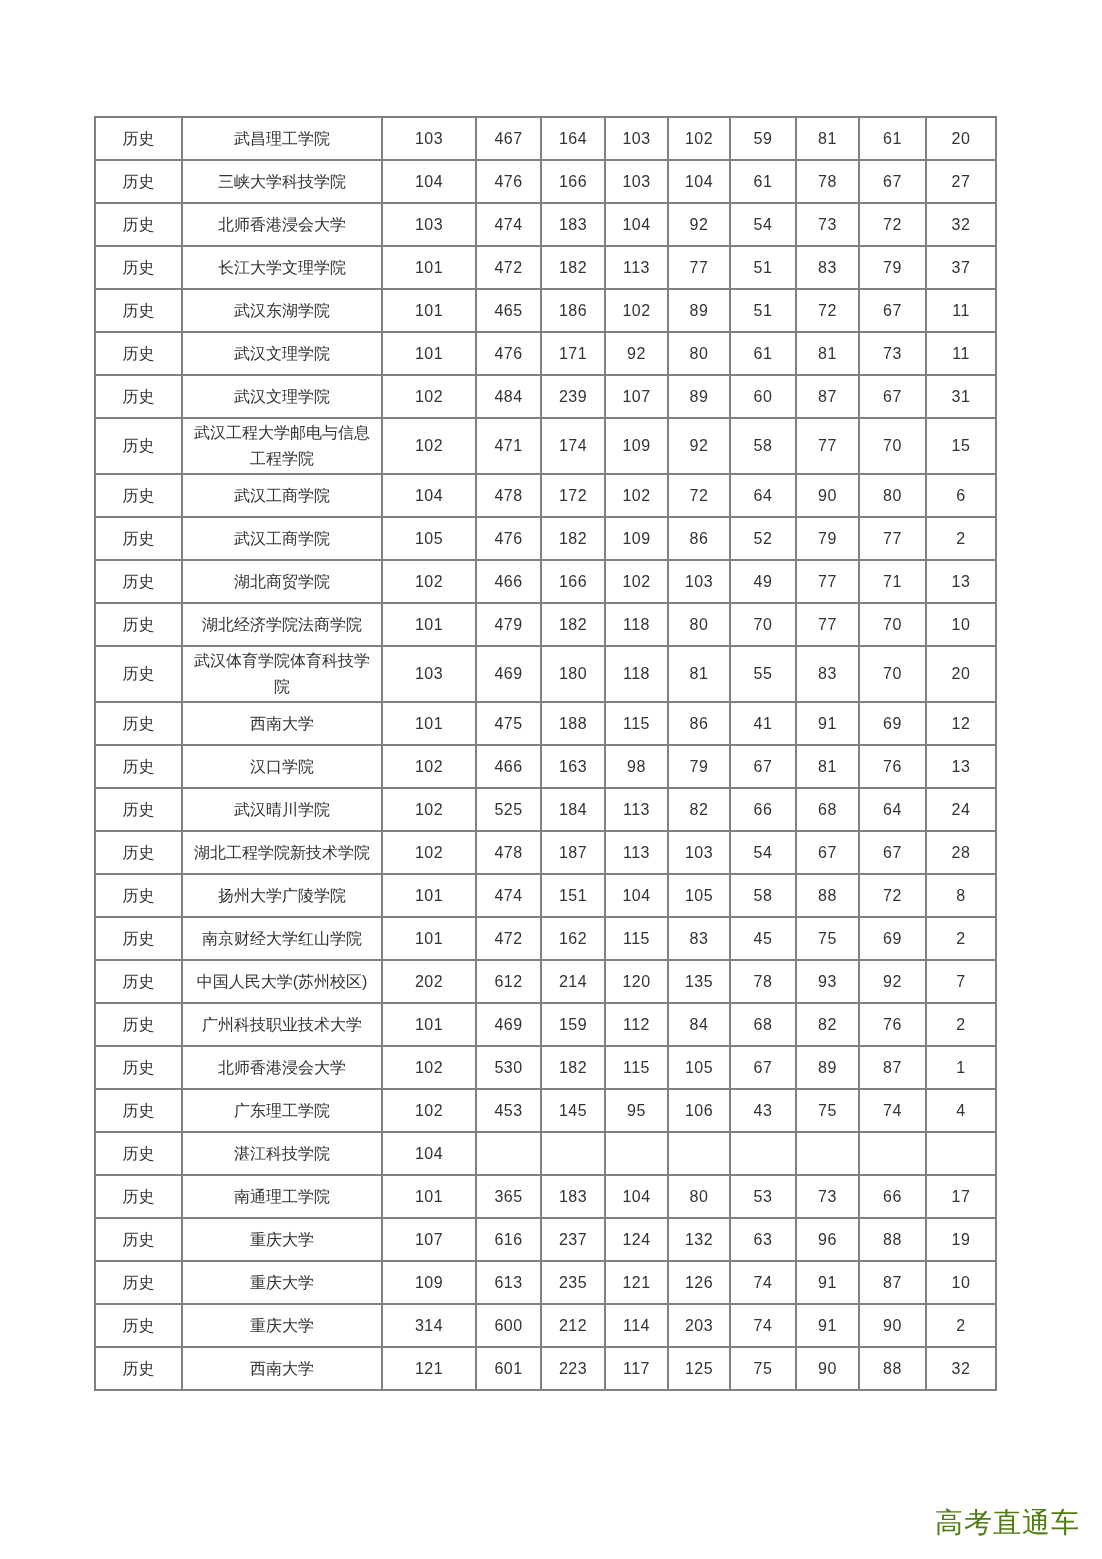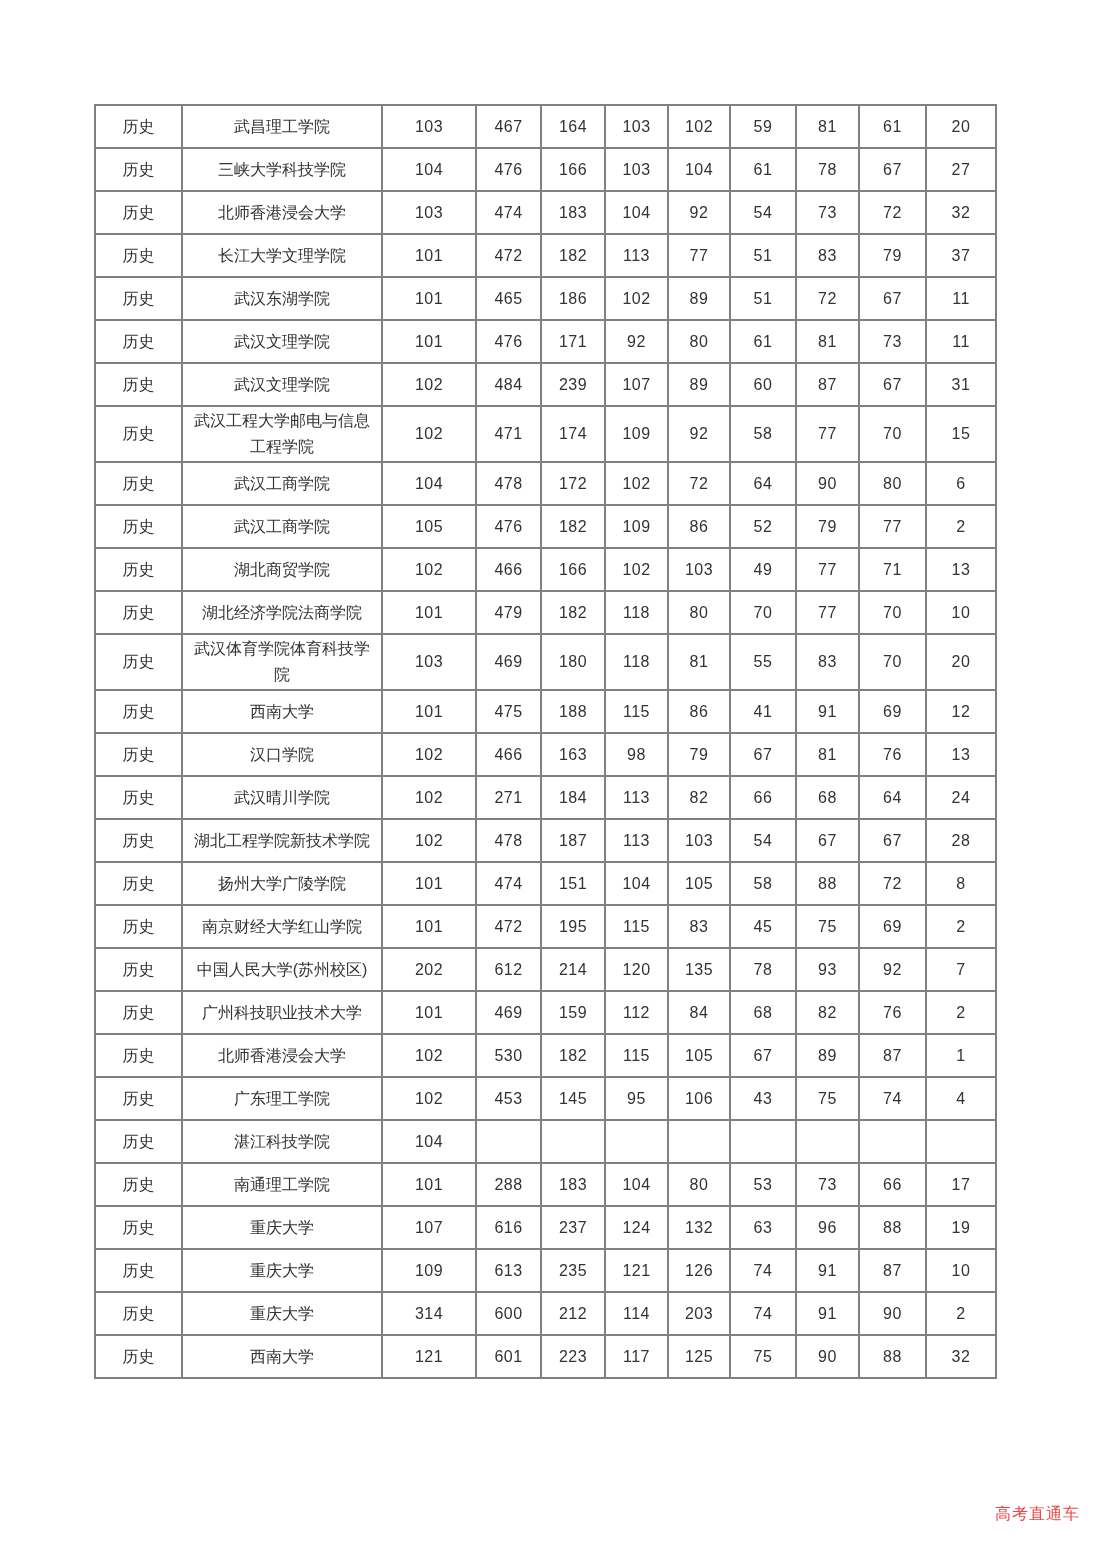--- a/index.html
+++ b/index.html
@@ -15,21 +15,21 @@
     overflow: hidden;
   }
   .page {
     position: absolute;
     inset: 0;
     background: #ffffff;
   }
   table.scores {
     position: absolute;
     left: 94px;
-    top: 104px;
+    top: 116px;
     border-collapse: collapse;
     table-layout: fixed;
     width: 894px;
   }
   table.scores td {
     border: 2px solid #808080;
     text-align: center;
     vertical-align: middle;
     font-size: 16px;
     color: #333333;
@@ -39,22 +39,22 @@
     box-sizing: border-box;
     word-break: break-all;
   }
   td.col-subject { font-size: 16px; }
   td.col-school  { }
   td.col-num     { letter-spacing: 0.5px; }
   .watermark {
     position: absolute;
     top: 1504px;
     right: 22px;
-    font-size: 16px;
-    color: #ef4444;
+    font-size: 28px;
+    color: #4d7c0f;
     letter-spacing: 1px;
   }
 </style>
 </head>
 <body>
 
 <div class="page">
 
   <table class="scores">
     <colgroup>
@@ -263,21 +263,21 @@
           <td class="col-num">79</td>
           <td class="col-num">67</td>
           <td class="col-num">81</td>
           <td class="col-num">76</td>
           <td class="col-num">13</td>
         </tr>
         <tr>
           <td class="col-subject">历史</td>
           <td class="col-school">武汉晴川学院</td>
           <td class="col-num">102</td>
-          <td class="col-num">271</td>
+          <td class="col-num">525</td>
           <td class="col-num">184</td>
           <td class="col-num">113</td>
           <td class="col-num">82</td>
           <td class="col-num">66</td>
           <td class="col-num">68</td>
           <td class="col-num">64</td>
           <td class="col-num">24</td>
         </tr>
         <tr>
           <td class="col-subject">历史</td>
@@ -303,21 +303,21 @@
           <td class="col-num">58</td>
           <td class="col-num">88</td>
           <td class="col-num">72</td>
           <td class="col-num">8</td>
         </tr>
         <tr>
           <td class="col-subject">历史</td>
           <td class="col-school">南京财经大学红山学院</td>
           <td class="col-num">101</td>
           <td class="col-num">472</td>
-          <td class="col-num">195</td>
+          <td class="col-num">162</td>
           <td class="col-num">115</td>
           <td class="col-num">83</td>
           <td class="col-num">45</td>
           <td class="col-num">75</td>
           <td class="col-num">69</td>
           <td class="col-num">2</td>
         </tr>
         <tr>
           <td class="col-subject">历史</td>
           <td class="col-school">中国人民大学(苏州校区)</td>
@@ -380,21 +380,21 @@
           <td class="col-num"></td>
           <td class="col-num"></td>
           <td class="col-num"></td>
           <td class="col-num"></td>
           <td class="col-num"></td>
         </tr>
         <tr>
           <td class="col-subject">历史</td>
           <td class="col-school">南通理工学院</td>
           <td class="col-num">101</td>
-          <td class="col-num">288</td>
+          <td class="col-num">365</td>
           <td class="col-num">183</td>
           <td class="col-num">104</td>
           <td class="col-num">80</td>
           <td class="col-num">53</td>
           <td class="col-num">73</td>
           <td class="col-num">66</td>
           <td class="col-num">17</td>
         </tr>
         <tr>
           <td class="col-subject">历史</td>

